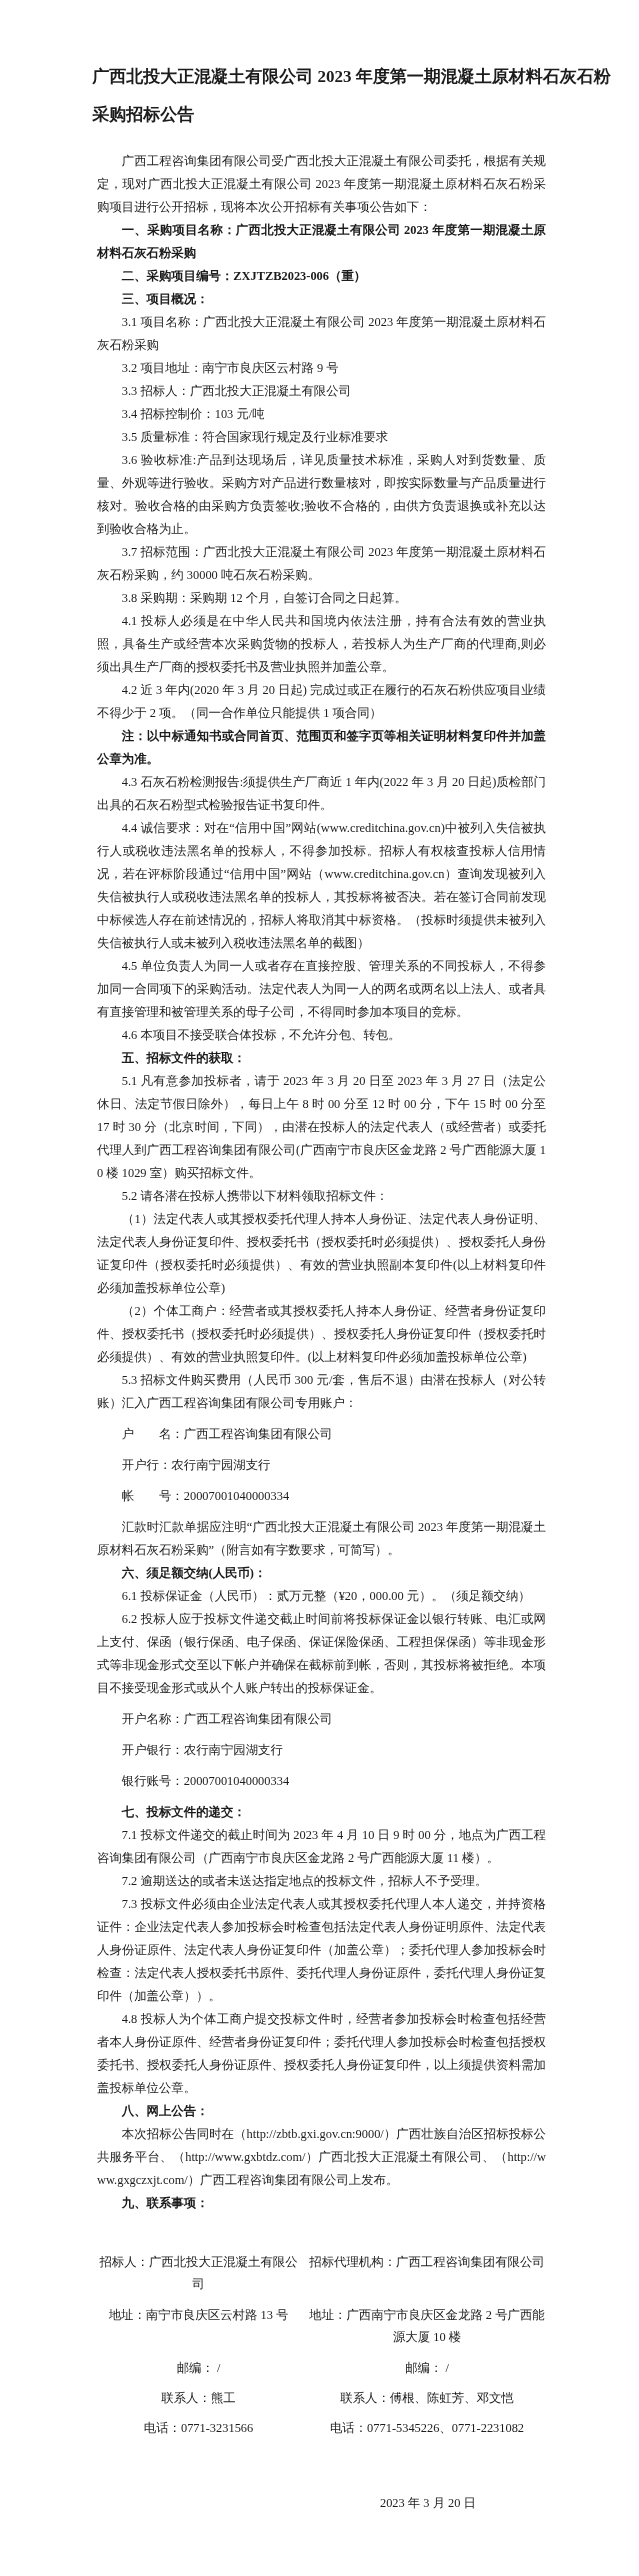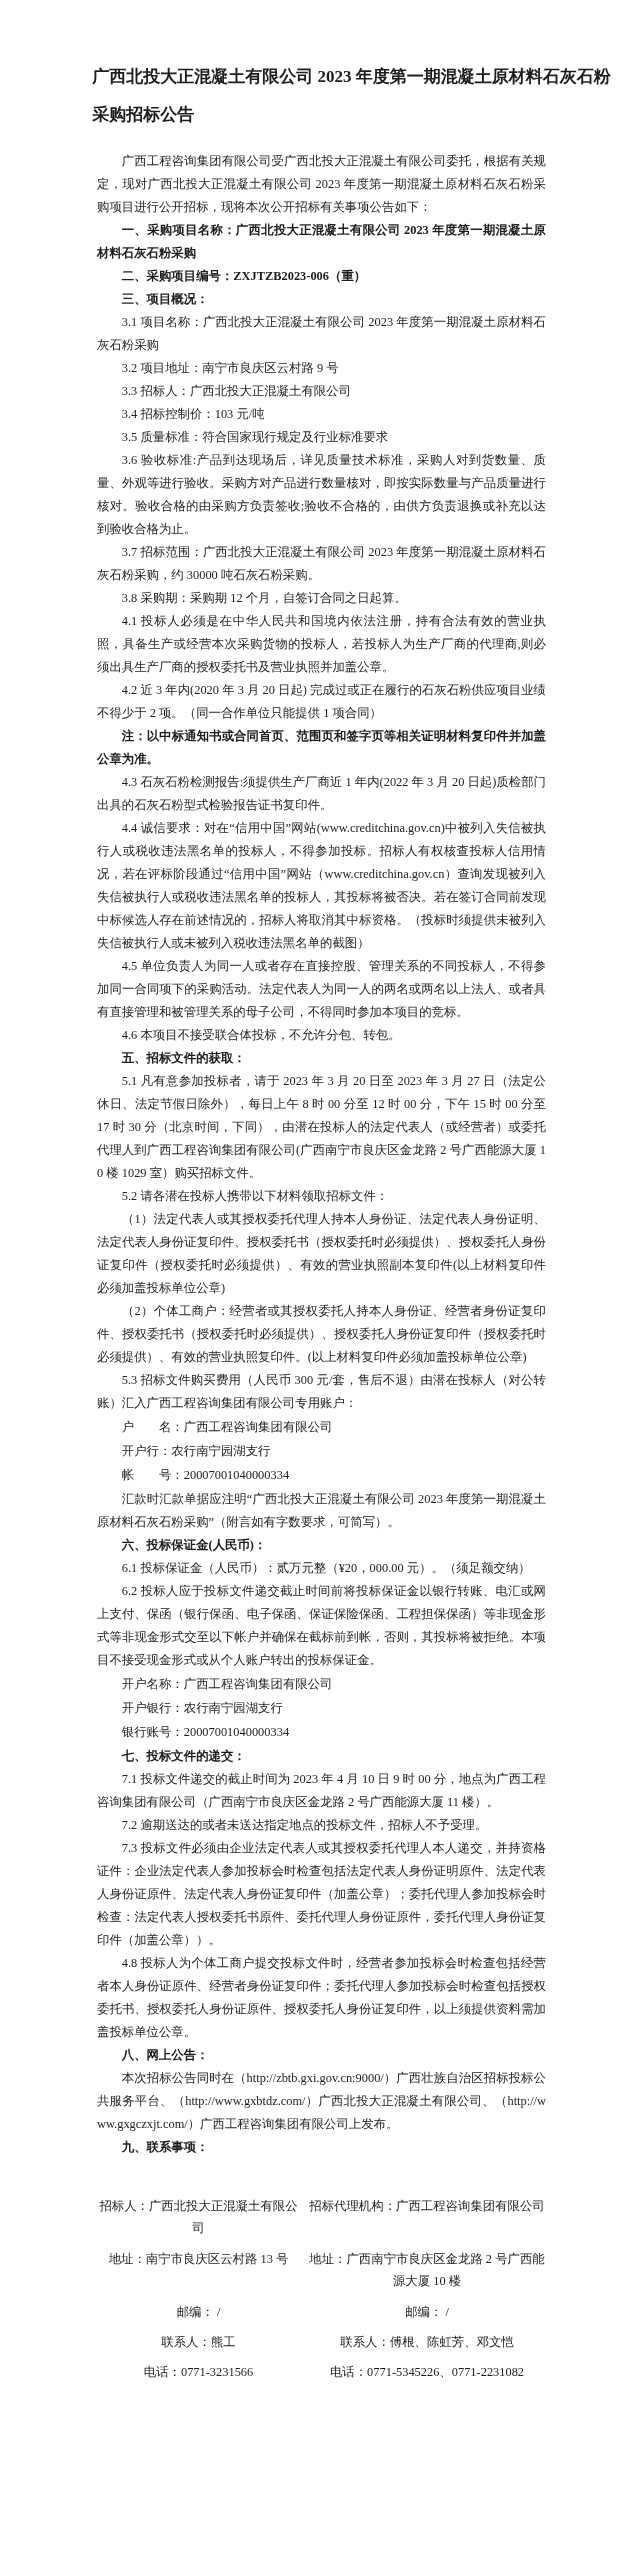--- a/index.html
+++ b/index.html
@@ -26,21 +26,21 @@
   }
   .para {
     margin: 0;
     line-height: 23px;
     text-align: justify;
     text-indent: 2em;
     word-break: break-all;
   }
   .para.heading { font-weight: bold; }
   .para.note { font-weight: bold; }
-  .para.account { margin: 1px 0; }
+  .para.account { margin: 8px 0; }
   .u { text-underline-offset: 3.2px; }
   .contact-table {
     width: 100%;
     border-collapse: collapse;
     margin-top: 36px;
     line-height: 22.4px;
   }
   .contact-table td {
     vertical-align: top;
     padding: 0 0 8px 0;
@@ -83,21 +83,21 @@
       <p class="para heading"><span>五、招标文件的获取：</span></p>
       <p class="para body"><span>5.1 凡有意参加投标者，请于 </span><span class="u">2023 年 3 月 20 日至 2023 年 3 月 27 日</span><span>（法定公休日、法定节假日除外），每日上午 </span><span class="u">8</span><span> 时 </span><span class="u">00</span><span> 分至 </span><span class="u">12</span><span> 时 </span><span class="u">00</span><span> 分，下午 </span><span class="u">15</span><span> 时 </span><span class="u">00</span><span> 分至 </span><span class="u">17</span><span> 时 </span><span class="u">30</span><span> 分（北京时间，下同），由潜在投标人的法定代表人（或经营者）或委托代理人到广西工程咨询集团有限公司(广西南宁市良庆区金龙路 2 号广西能源大厦 10 楼 1029 室）购买招标文件。</span></p>
       <p class="para body"><span>5.2 请各潜在投标人携带以下材料领取招标文件：</span></p>
       <p class="para body"><span>（1）法定代表人或其授权委托代理人持本人身份证、法定代表人身份证明、法定代表人身份证复印件、授权委托书（授权委托时必须提供）、授权委托人身份证复印件（授权委托时必须提供）、有效的营业执照副本复印件(以上材料复印件必须加盖投标单位公章)</span></p>
       <p class="para body"><span>（2）个体工商户：经营者或其授权委托人持本人身份证、经营者身份证复印件、授权委托书（授权委托时必须提供）、授权委托人身份证复印件（授权委托时必须提供）、有效的营业执照复印件。(以上材料复印件必须加盖投标单位公章)</span></p>
       <p class="para body"><span>5.3 招标文件购买费用（人民币 300 元/套，售后不退）由潜在投标人（对公转账）汇入广西工程咨询集团有限公司专用账户：</span></p>
       <p class="para account"><span>户　　名：广西工程咨询集团有限公司</span></p>
       <p class="para account"><span>开户行：农行南宁园湖支行</span></p>
       <p class="para account"><span>帐　　号：20007001040000334</span></p>
       <p class="para body"><span>汇款时汇款单据应注明“广西北投大正混凝土有限公司 2023 年度第一期混凝土原材料石灰石粉采购”（附言如有字数要求，可简写）。</span></p>
-      <p class="para heading"><span>六、投标保证金(人民币)：</span></p>
+      <p class="para heading"><span>六、须足额交纳(人民币)：</span></p>
       <p class="para body"><span>6.1 投标保证金（人民币）：贰万元整（¥20，000.00 元）。（须足额交纳）</span></p>
       <p class="para body"><span>6.2 投标人应于投标文件递交截止时间前将投标保证金以银行转账、电汇或网上支付、保函（银行保函、电子保函、保证保险保函、工程担保保函）等非现金形式等非现金形式交至以下帐户并确保在截标前到帐，否则，其投标将被拒绝。本项目不接受现金形式或从个人账户转出的投标保证金。</span></p>
       <p class="para account"><span>开户名称：广西工程咨询集团有限公司</span></p>
       <p class="para account"><span>开户银行：农行南宁园湖支行</span></p>
       <p class="para account"><span>银行账号：20007001040000334</span></p>
       <p class="para heading"><span>七、投标文件的递交：</span></p>
       <p class="para body"><span>7.1 投标文件递交的截止时间为 2023 年 4 月 10 日 9 时 00 分，地点为广西工程咨询集团有限公司（广西南宁市良庆区金龙路 2 号广西能源大厦 11 楼）。</span></p>
       <p class="para body"><span>7.2 逾期送达的或者未送达指定地点的投标文件，招标人不予受理。</span></p>
       <p class="para body"><span>7.3 投标文件必须由企业法定代表人或其授权委托代理人本人递交，并持资格证件：企业法定代表人参加投标会时检查包括法定代表人身份证明原件、法定代表人身份证原件、法定代表人身份证复印件（加盖公章）；委托代理人参加投标会时检查：法定代表人授权委托书原件、委托代理人身份证原件，委托代理人身份证复印件（加盖公章））。</span></p>
       <p class="para body"><span>4.8 投标人为个体工商户提交投标文件时，经营者参加投标会时检查包括经营者本人身份证原件、经营者身份证复印件；委托代理人参加投标会时检查包括授权委托书、授权委托人身份证原件、授权委托人身份证复印件，以上须提供资料需加盖投标单位公章。</span></p>
@@ -122,14 +122,15 @@
         <tr>
           <td>联系人：熊工</td>
           <td>联系人：傅根、陈虹芳、邓文恺</td>
         </tr>
         <tr>
           <td>电话：0771-3231566</td>
           <td>电话：0771-5345226、0771-2231082</td>
         </tr>
       </tbody>
   </table>
+  <div class="footer-date">2023 年 3 月 20 日</div>
 </div>
 
 
 </body></html>

